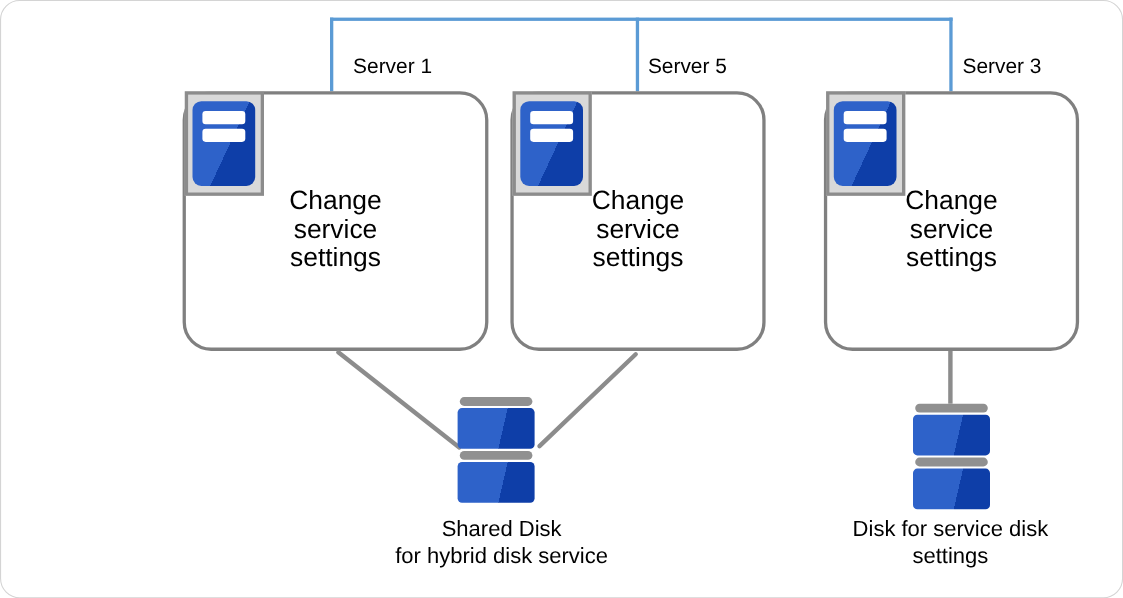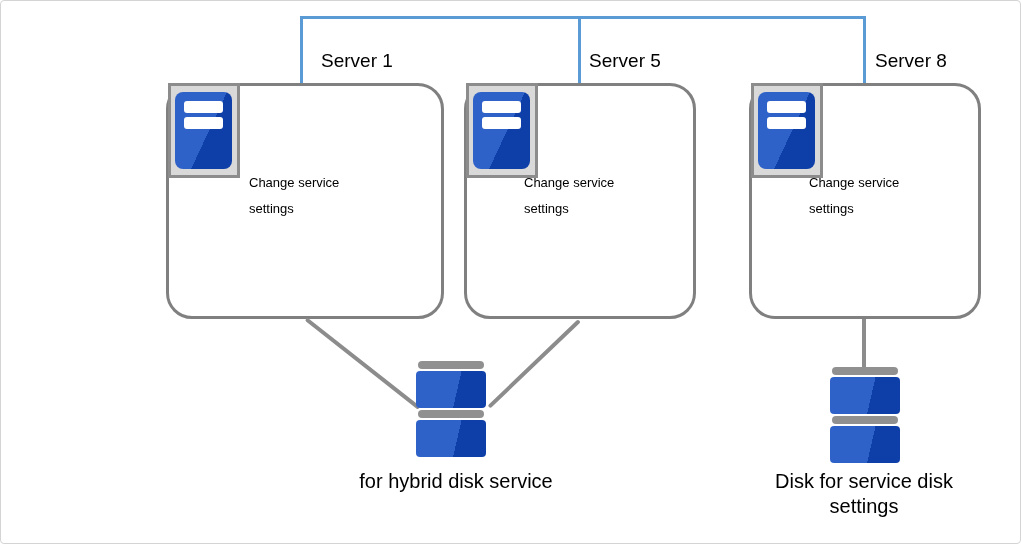--- a/index.html
+++ b/index.html
@@ -9,21 +9,21 @@
     color: #000;
     width: 1021px;
   }
 
   .canvas {
     position: relative;
     width: 1021px;
     height: 544px;
     background: #fff;
     border: 1px solid var(--canvas-border, #d4d4d4);
-    border-radius: 4px;
+    border-radius: 18px;
     overflow: hidden;
   }
 
   
   .bus-h {
     position: absolute;
     left: 299px; top: 15px;
     width: 566px; height: 3px;
     background: var(--connector-blue, #5b9bd5);
   }
@@ -51,21 +51,22 @@
     background: #fff;
     border: 3px solid var(--box-border, #808080);
     border-radius: 26px;
   }
   .box-text {
     position: absolute;
     left: 50%;
     top: 84px;
     width: 112px;
     transform: translateX(-50%);
-    font-size: 13px;
+    text-align: center;
+    font-size: 24px;
     line-height: 26px;
   }
 
   
   .server-icon {
     position: absolute;
     left: -1px; top: -3px;
     width: 72px; height: 95px;
     background: var(--icon-frame-bg, #d9d9d9);
     border: 3px solid var(--icon-border, #8c8c8c);
@@ -131,21 +132,21 @@
 
 <div class="canvas">
 
   <div class="bus-h"></div>
   <div class="bus-v" style="left:299px"></div>
   <div class="bus-v" style="left:577px"></div>
   <div class="bus-v" style="left:862px"></div>
 
   <div class="server-label" style="left:320px">Server 1</div>
   <div class="server-label" style="left:588px">Server 5</div>
-  <div class="server-label" style="left:874px">Server 8</div>
+  <div class="server-label" style="left:874px">Server 3</div>
 
   <div class="server-box" style="left:165px;width:278px">
     <div class="server-icon">
       <div class="server-icon-panel">
         <div class="server-icon-bar"></div>
         <div class="server-icon-bar"></div>
       </div>
     </div>
     <div class="box-text">Change service settings</div>
   </div>
@@ -182,20 +183,21 @@
   </div>
 
   <div class="disk-icon" style="left:829px;top:366px">
     <div class="disk-cap"></div>
     <div class="disk-body"></div>
     <div class="disk-cap"></div>
     <div class="disk-body"></div>
   </div>
 
   <div class="disk-label" style="left:330px;width:250px">
+    <div>Shared Disk</div>
     <div>for hybrid disk service</div>
   </div>
   <div class="disk-label" style="left:763px;width:200px">
     <div>Disk for service disk</div>
     <div>settings</div>
   </div>
 
 </div>
 
 </body></html>

